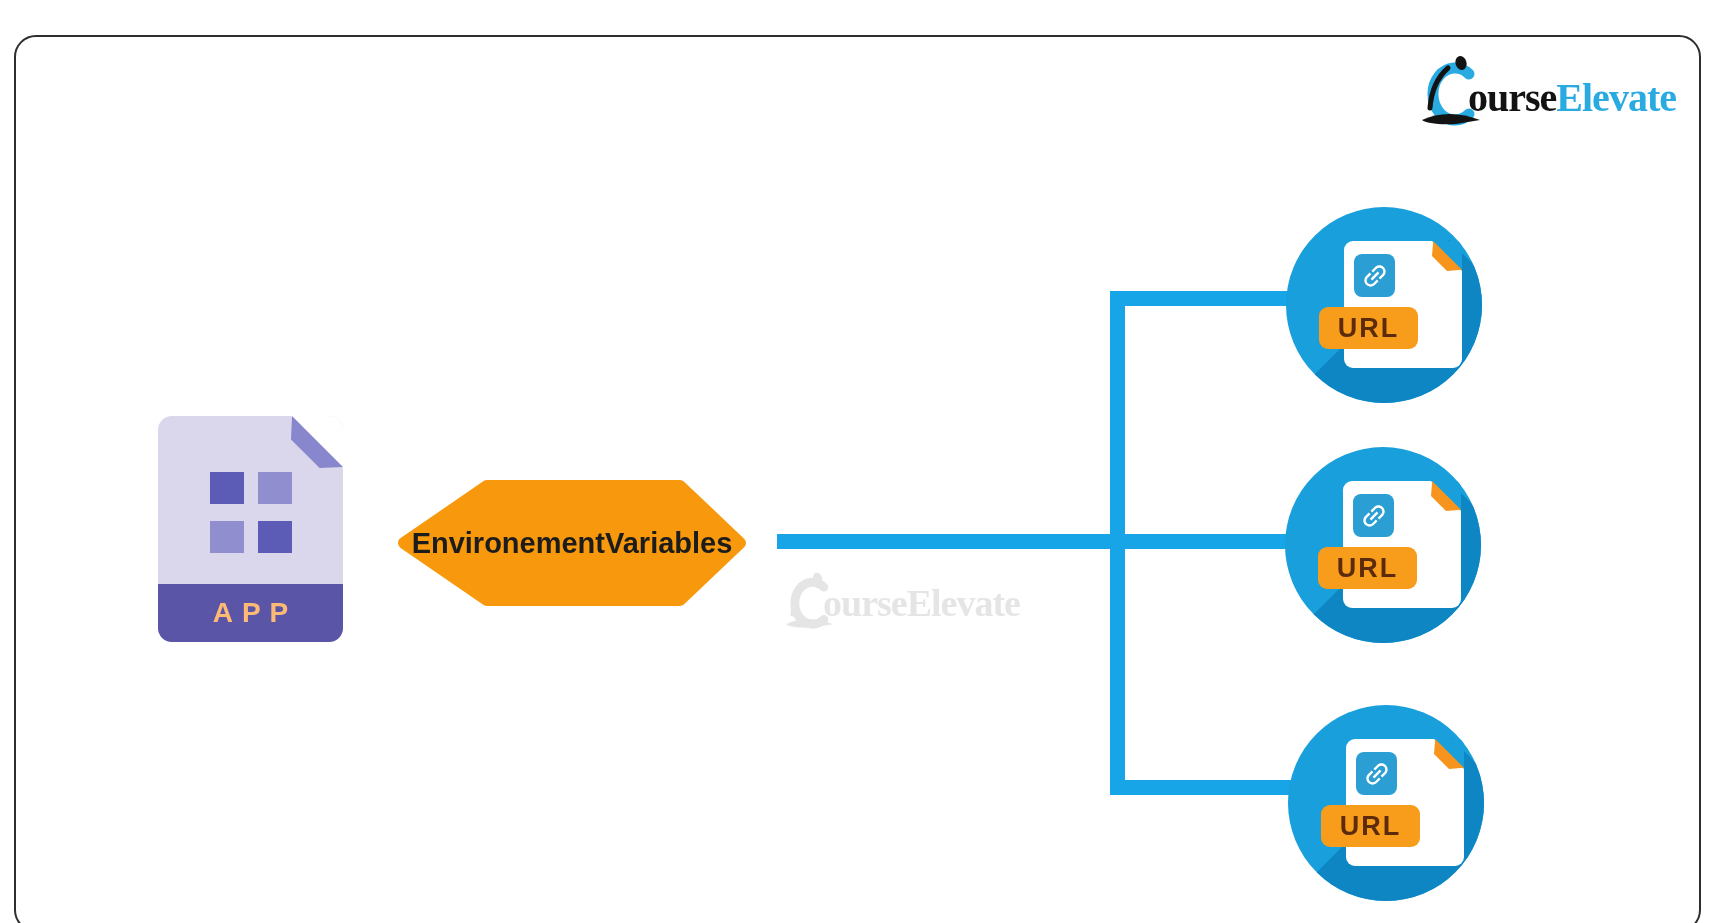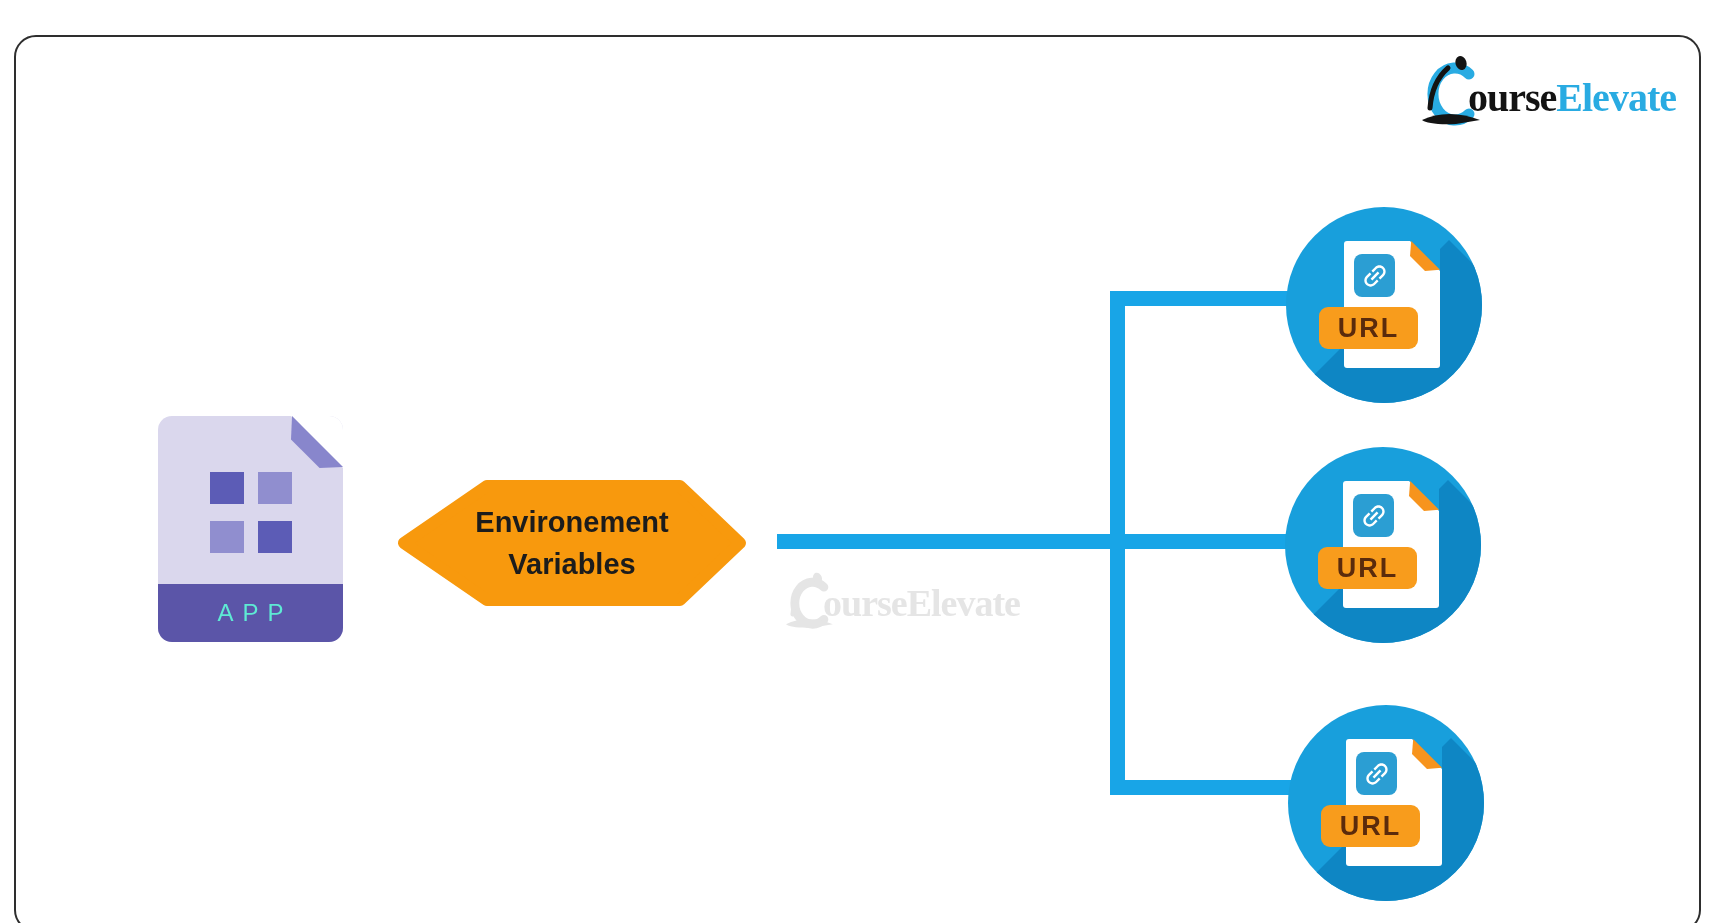--- a/index.html
+++ b/index.html
@@ -31,42 +31,42 @@
   .app-fold-round { position:absolute; top:0; right:0; width:52px; height:52px; background:var(--app_fold,#8886cc); clip-path:polygon(2% 0,100% 98%,55% 100%,0 45%); }
   .sq { position:absolute; width:34px; height:32px; }
   .sq-tl { left:52px;  top:56px;  background:var(--app_sq_dark,#5c5cb6); }
   .sq-tr { left:100px; top:56px;  background:var(--app_sq_light,#908ecf); }
   .sq-bl { left:52px;  top:105px; background:var(--app_sq_light,#908ecf); }
   .sq-br { left:100px; top:105px; background:var(--app_sq_dark,#5c5cb6); }
   .app-banner {
     position:absolute; left:0; right:0; bottom:0; height:58px;
     background:var(--app_banner,#5b55a8); display:flex; align-items:center; justify-content:center;
   }
-  .app-banner span { color:#5eead4; font-weight:normal; font-size:24px; letter-spacing:9px; margin-right:-9px; }
+  .app-banner span { color:#fdba74; font-weight:bold; font-size:28px; letter-spacing:9px; margin-right:-9px; }
 
   
   .hex-node { position:absolute; left:397px; top:455px; width:350px; height:128px; }
   .hex-node svg { position:absolute; inset:0; }
   .hex-label {
-    position:absolute; inset:0; display:flex; flex-direction:column;
+    position:absolute; inset:0; display:flex; 
     align-items:center; justify-content:center; text-align:center;
     font-weight:bold; font-size:29px; line-height:42px; color:var(--hex_text,#1c1c1c);
   }
 
   
   .conn { position:absolute; background:var(--connector,#18a5e7); }
   .conn-main   { left:777px;  top:510px; width:515px; height:15px; }
   .conn-trunk  { left:1110px; top:267px; width:15px;  height:504px; }
   .conn-top    { left:1110px; top:267px; width:180px; height:15px; }
   .conn-bottom { left:1110px; top:756px; width:185px; height:15px; }
 
   
   .url-node { position:absolute; width:196px; height:196px; border-radius:50%; background:var(--circle,#189fdc); overflow:hidden; }
   .url-shadow { position:absolute; left:163px; top:33px; width:320px; height:320px; background:var(--circle_shadow,#0e86c4); transform:rotate(45deg); transform-origin:0 0; }
-  .url-doc { position:absolute; left:58px; top:34px; width:96px; height:127px; background:#ffffff; border-radius:3px; }
+  .url-doc { position:absolute; left:58px; top:34px; width:118px; height:127px; background:#ffffff; border-radius:9px; }
   .doc-corner-cut { position:absolute; top:0; right:0; width:30px; height:30px; background:var(--circle,#189fdc); clip-path:polygon(0 0,100% 0,100% 100%); }
   .doc-fold { position:absolute; top:0; right:0; width:30px; height:30px; background:var(--doc_fold,#f7941d); clip-path:polygon(4% 0,100% 96%,50% 100%,0 50%); }
   .link-sq { position:absolute; left:10px; top:13px; width:41px; height:43px; background:var(--link_square,#2b9ed3); border-radius:8px; display:flex; align-items:center; justify-content:center; }
   .url-badge {
     position:absolute; left:-25px; top:66px; width:99px; height:42px;
     background:var(--badge_orange,#f89c1c); border-radius:9px;
     display:flex; align-items:center; justify-content:center;
   }
   .url-badge span { font-weight:bold; font-size:27px; letter-spacing:2px; color:var(--badge_text,#5b2b0c); }
 </style>

